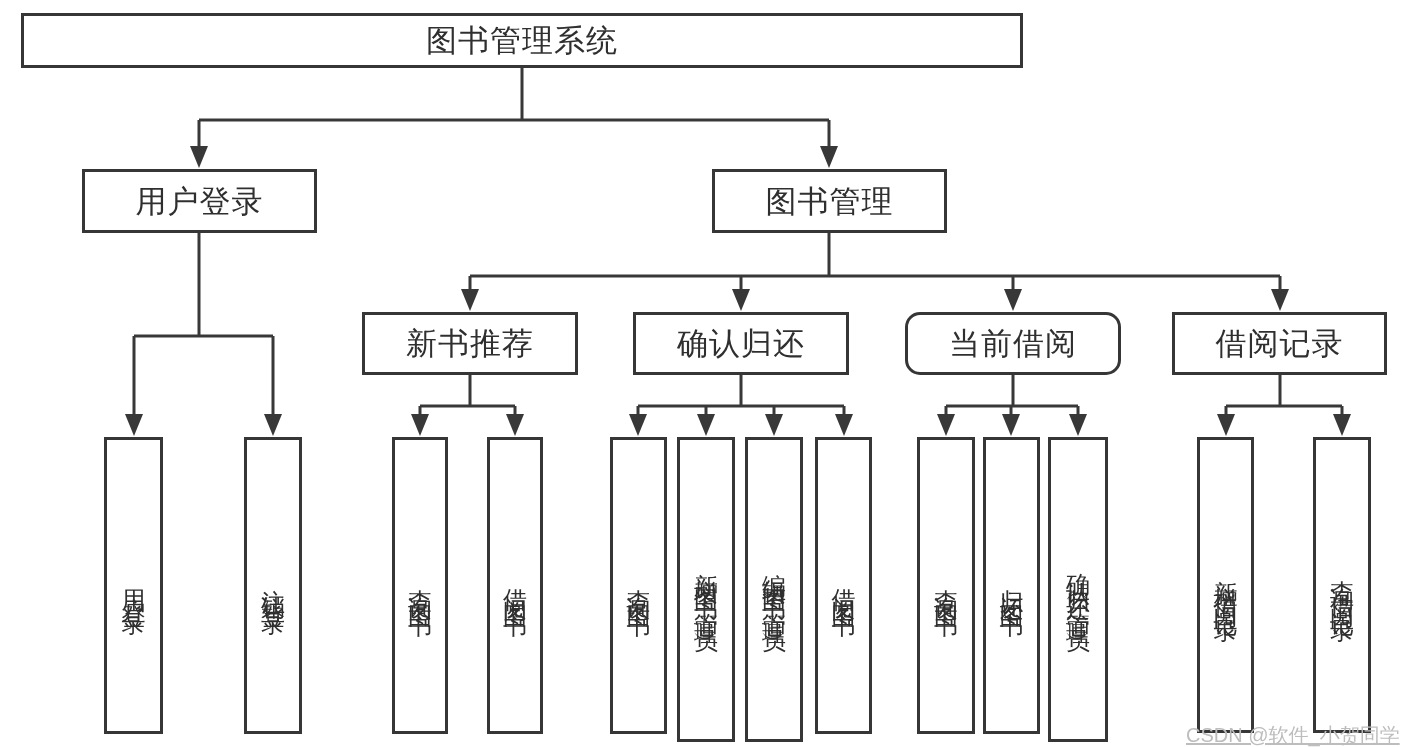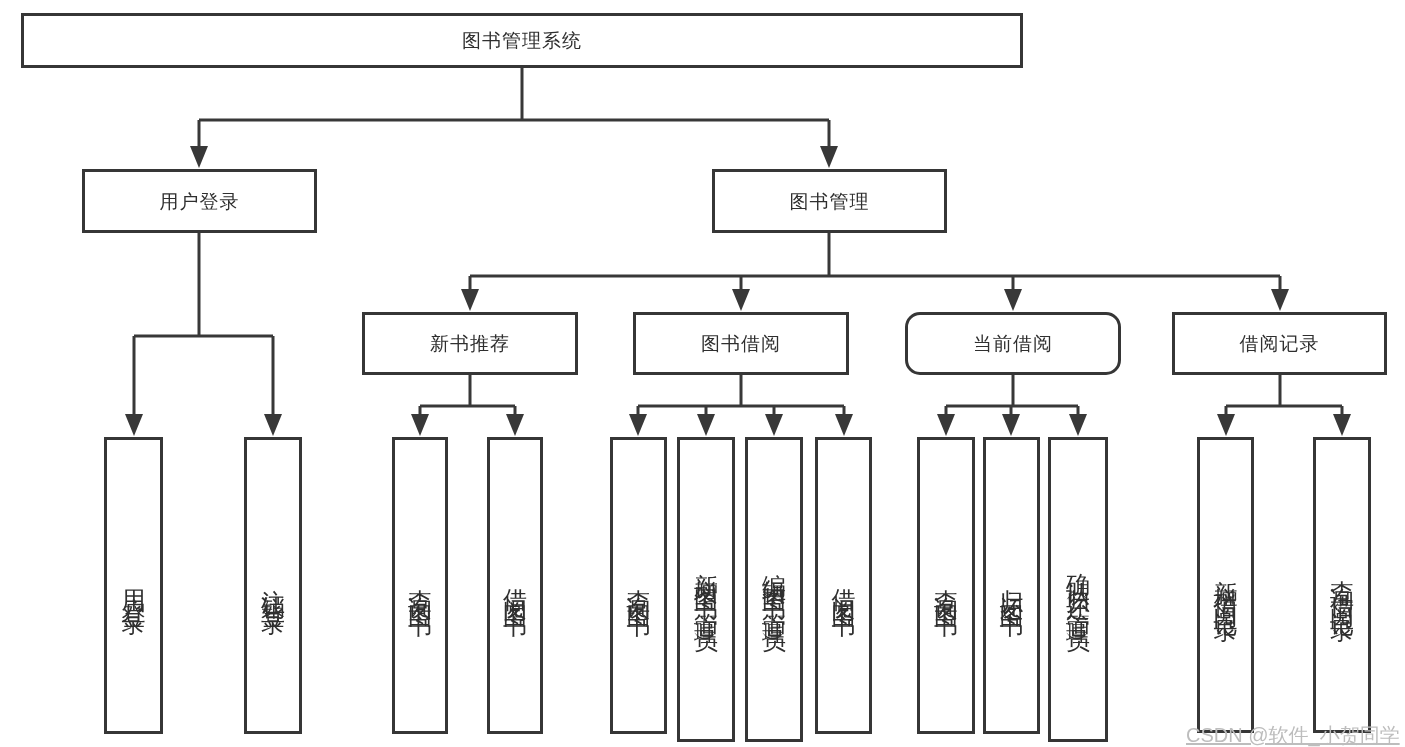--- a/index.html
+++ b/index.html
@@ -16,21 +16,21 @@
     box-sizing:border-box;
     background:#ffffff;
     border:3px solid #363636;
     display:flex;
     align-items:center;
     justify-content:center;
     color:#2f2f2f;
     z-index:2;
   }
   .box.h span {
-    font-size:19px;
+    font-size:31px;
     line-height:1;
     letter-spacing:1px;
     white-space:nowrap;
   }
   .box.v span {
     writing-mode:vertical-rl;
     text-orientation:mixed;
     font-size:24px;
     line-height:1;
     letter-spacing:8px;
@@ -99,21 +99,21 @@
     <span>用户登录</span>
   </div>
   <div class="box h" style="left:712px; top:169px; width:235px; height:64px;">
     <span>图书管理</span>
   </div>
 
   <div class="box h" style="left:362px; top:312px; width:216px; height:63px;">
     <span>新书推荐</span>
   </div>
   <div class="box h" style="left:633px; top:312px; width:216px; height:63px;">
-    <span>图书借阅</span>
+    <span>确认归还</span>
   </div>
   <div class="box h" style="left:905px; top:312px; width:216px; height:63px;border-radius:15px;">
     <span>当前借阅</span>
   </div>
   <div class="box h" style="left:1172px; top:312px; width:215px; height:63px;">
     <span>借阅记录</span>
   </div>
 
   <div class="box v" style="left:104px; top:437px; width:59px; height:297px;">
     <span>用户登录</span>

